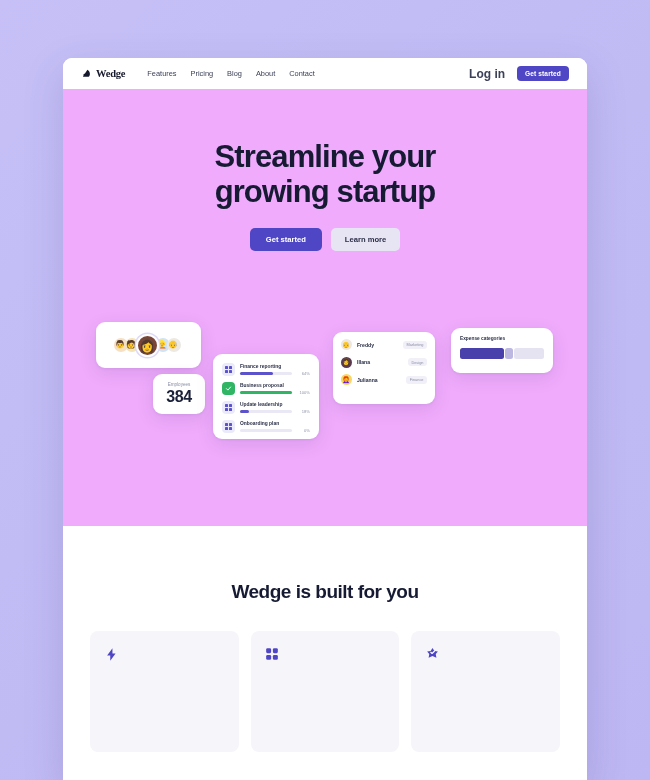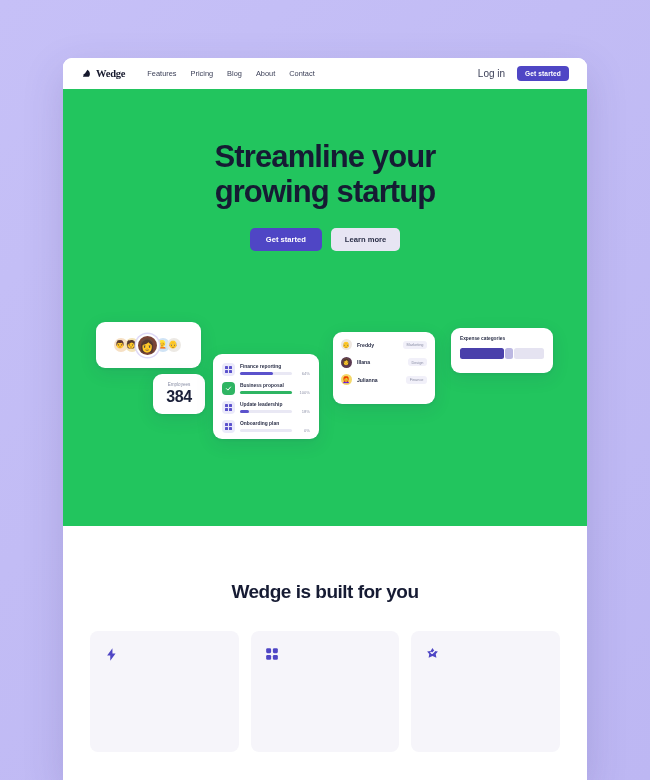--- a/index.html
+++ b/index.html
@@ -33,30 +33,30 @@
     padding: 0 18px;
   }
   .brand { display: flex; align-items: center; gap: 4px; margin-right: 22px; }
   .brand-mark { width: 11px; height: 11px; display: block; }
   .brand-name { font-size: 10.5px; font-weight: 700; color: #15182c; letter-spacing: -.2px; font-family: Liberation Serif, serif; }
   .nav-links { display: flex; align-items: flex-end; gap: 14px; }
   .nav-links a {
     font-size: 7.4px; color: #3c4058; text-decoration: none; font-weight: 500;
   }
   .nav-right { margin-left: auto; display: flex; align-items: center; gap: 12px; }
-  .login { font-size: 10px; color: #3c4058; font-weight: 400; text-decoration: none; text-align: right; }
+  .login { font-size: 12px; color: #3c4058; font-weight: 700; text-decoration: none; text-align: right; }
   .btn-primary-sm {
     background: #4f46c5; color: #fff; font-size: 6.6px; font-weight: 600;
     padding: 4px 8px; border-radius: 4px; border: none; cursor: pointer;
     letter-spacing: .1px;
   }
 
   
   .hero {
-    background: #22c55e;
+    background: #f0abfc;
     height: 437px;
     position: relative;
     padding-top: 51px;
   }
   .hero h1 {
     font-size: 31px; line-height: 1.12; font-weight: 700;
     color: #161b33; text-align: center; letter-spacing: -.9px;
   }
   .hero p.sub {
     margin: 14px auto 0; width: 236px;

